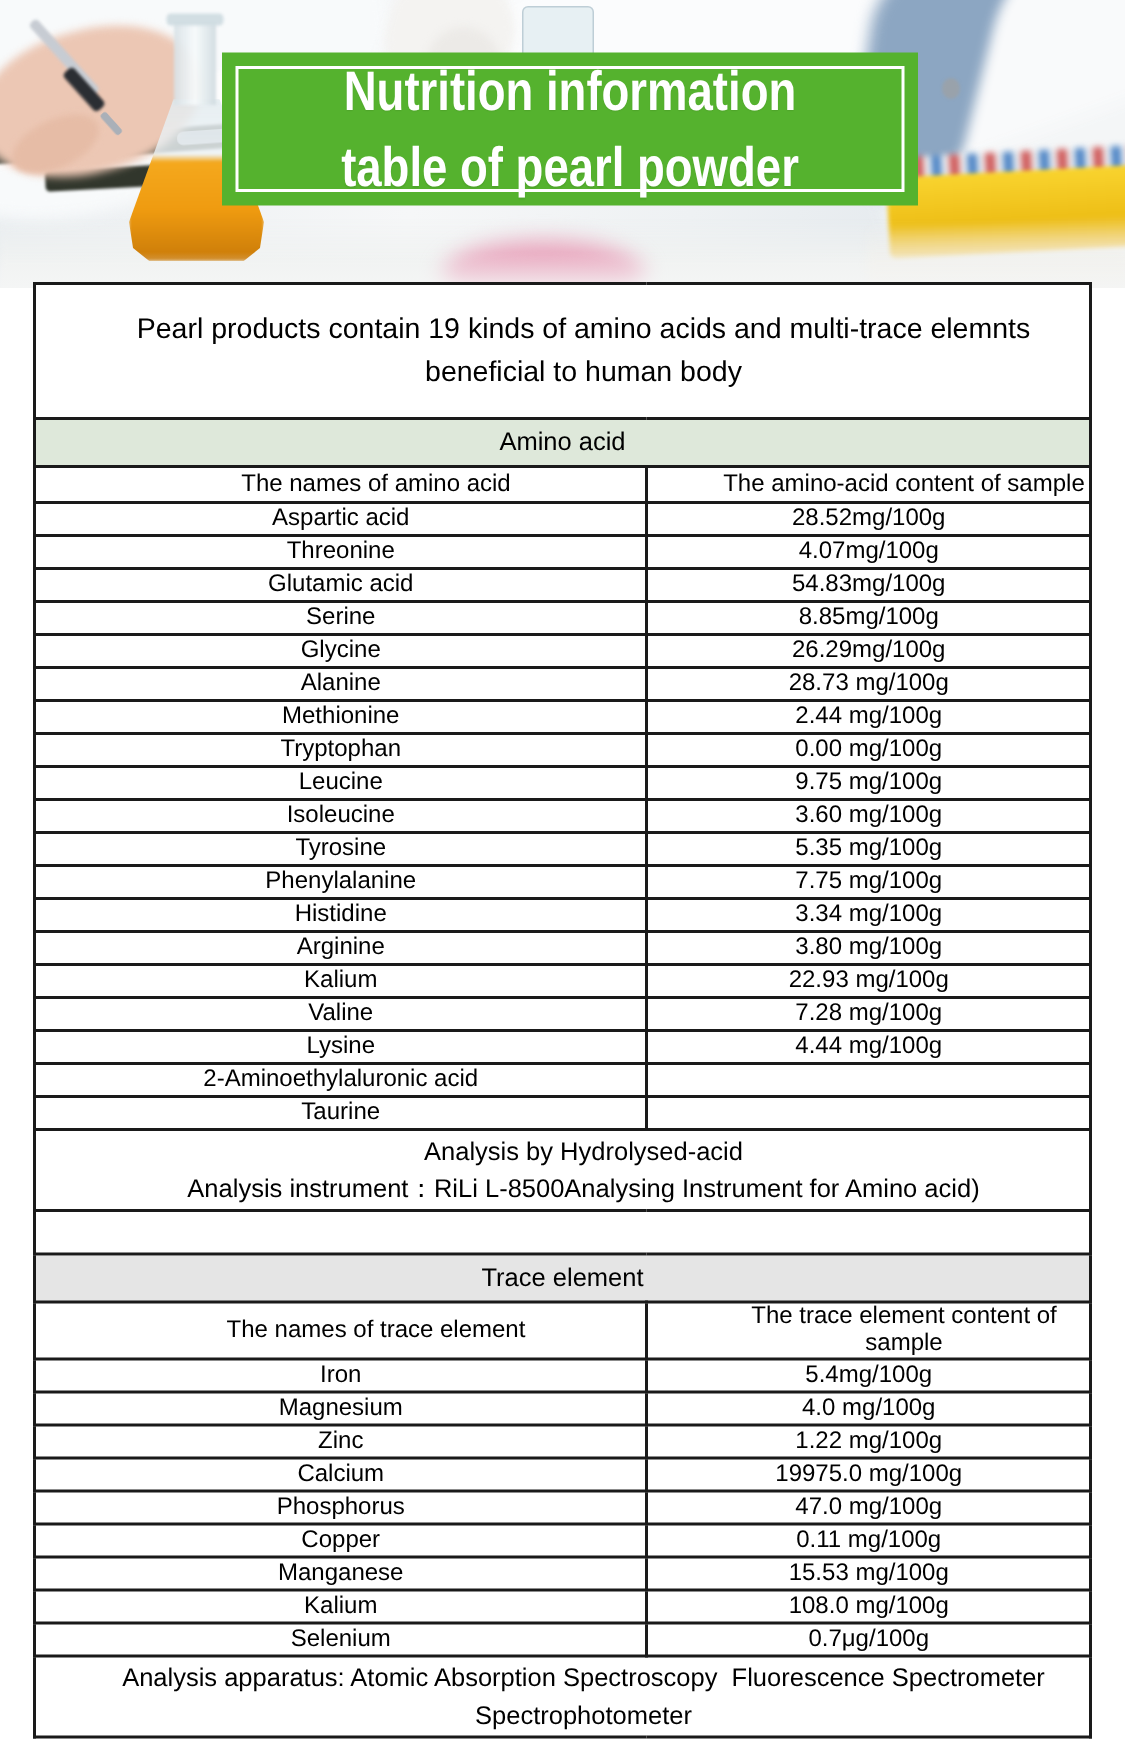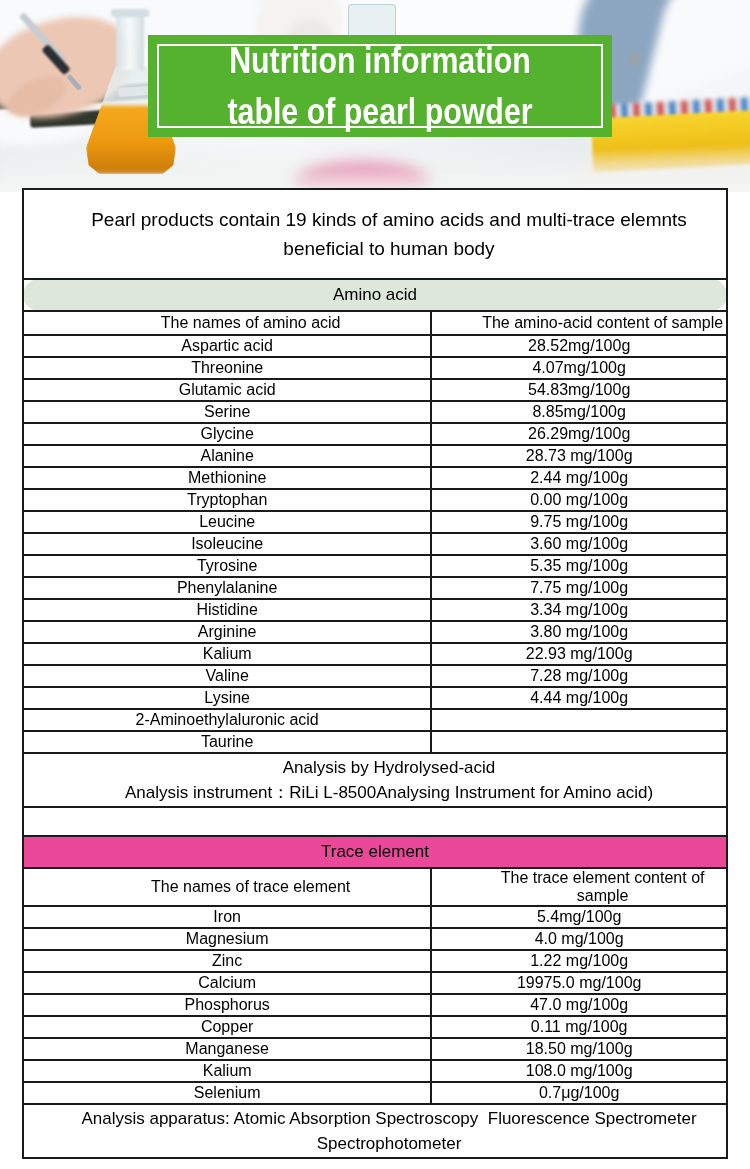--- a/index.html
+++ b/index.html
@@ -121,21 +121,21 @@
         <col class="c2">
       </colgroup>
     <tbody>
         <tr class="row-intro">
           <td colspan="2">
             <div class="intro-line">Pearl products contain 19 kinds of amino acids and multi-trace elemnts</div>
             <div class="intro-line">beneficial to human body</div>
           </td>
         </tr>
         <tr class="row-section">
-          <td colspan="2" style="background: rgb(222, 232, 218); border-radius: 16px;">Amino acid</td>
+          <td colspan="2" style="background: rgb(222, 232, 218);">Amino acid</td>
         </tr>
         <tr class="row-colhead">
           <td>The names of amino acid</td>
           <td>The amino-acid content of sample</td>
         </tr>
         <tr class="row-data">
           <td>Aspartic acid</td>
           <td>28.52mg/100g</td>
         </tr>
         <tr class="row-data">
@@ -213,21 +213,21 @@
         <tr class="row-note">
           <td colspan="2">
             <div class="note-line">Analysis by Hydrolysed-acid</div>
             <div class="note-line">Analysis instrument：RiLi L-8500Analysing Instrument for Amino acid)</div>
           </td>
         </tr>
         <tr class="row-spacer">
           <td colspan="2"></td>
         </tr>
         <tr class="row-section">
-          <td colspan="2" style="background: #ec4899;">Trace element</td>
+          <td colspan="2" style="background: #e5e5e5;">Trace element</td>
         </tr>
         <tr class="row-colhead">
           <td>The names of trace element</td>
           <td>The trace element content of sample</td>
         </tr>
         <tr class="row-data">
           <td>Iron</td>
           <td>5.4mg/100g</td>
         </tr>
         <tr class="row-data">
@@ -245,21 +245,21 @@
         <tr class="row-data">
           <td>Phosphorus</td>
           <td>47.0 mg/100g</td>
         </tr>
         <tr class="row-data">
           <td>Copper</td>
           <td>0.11 mg/100g</td>
         </tr>
         <tr class="row-data">
           <td>Manganese</td>
-          <td>18.50 mg/100g</td>
+          <td>15.53 mg/100g</td>
         </tr>
         <tr class="row-data">
           <td>Kalium</td>
           <td>108.0 mg/100g</td>
         </tr>
         <tr class="row-data">
           <td>Selenium</td>
           <td>0.7μg/100g</td>
         </tr>
         <tr class="row-note">

